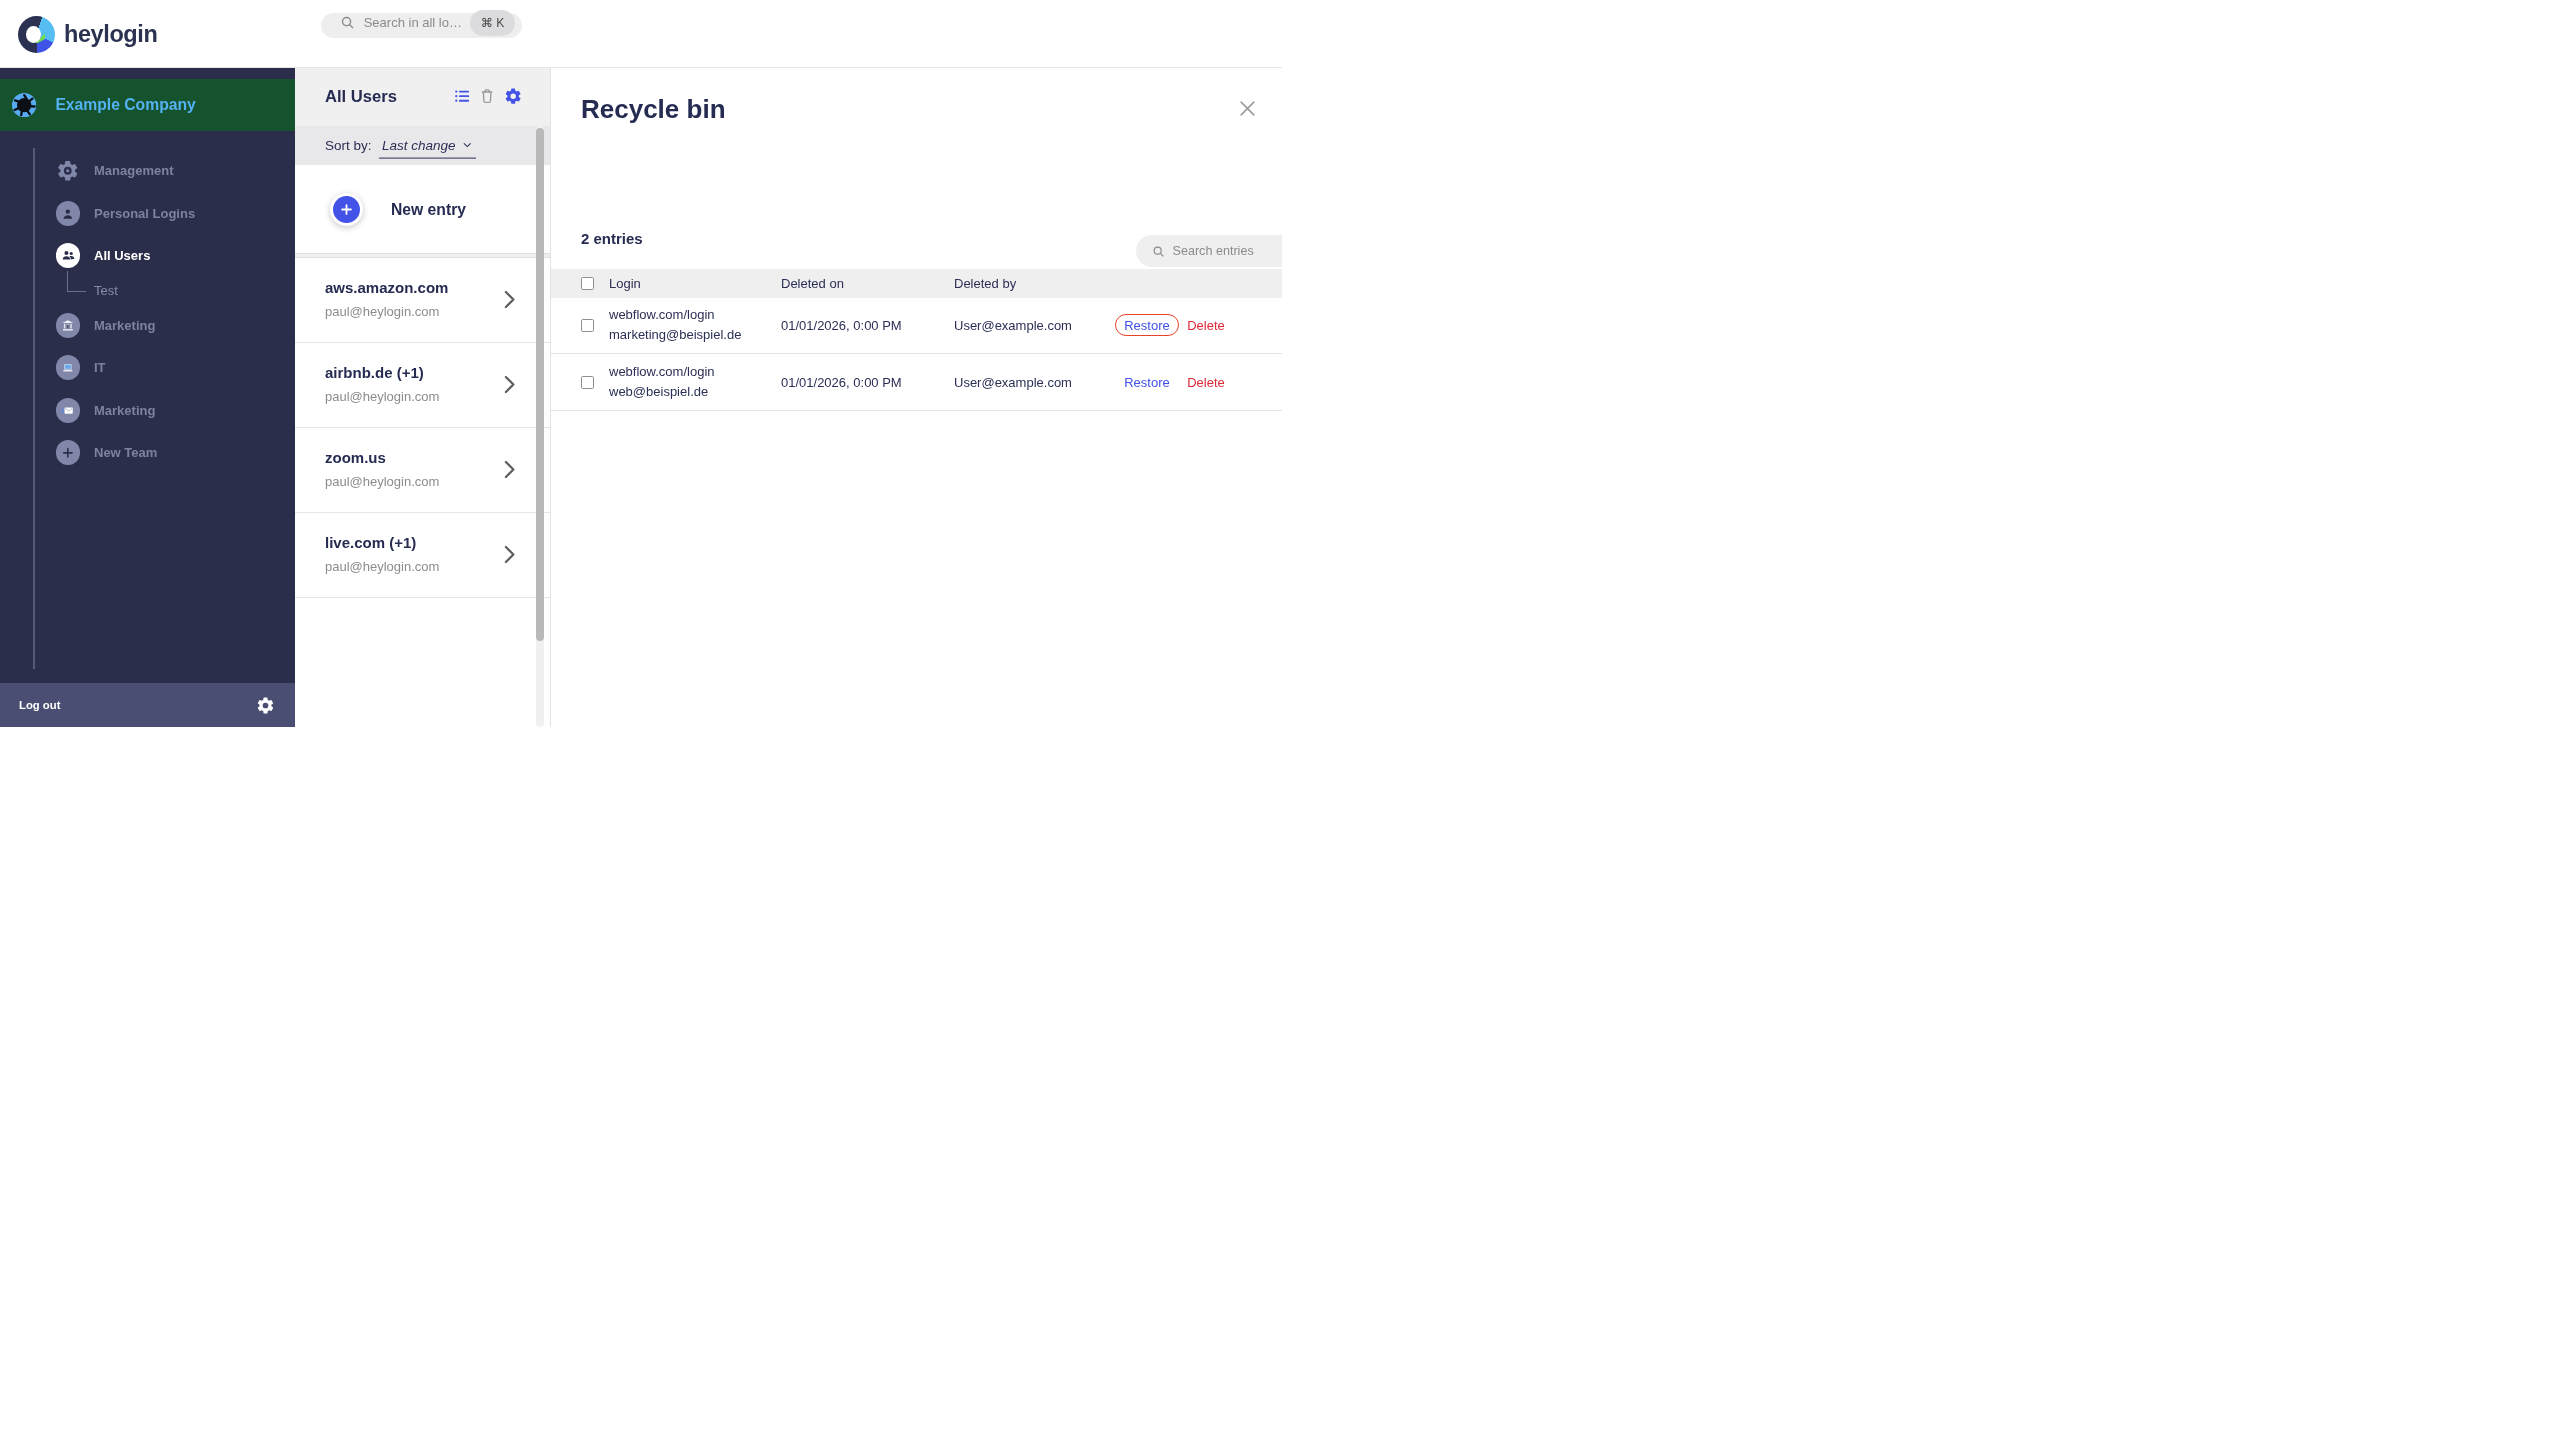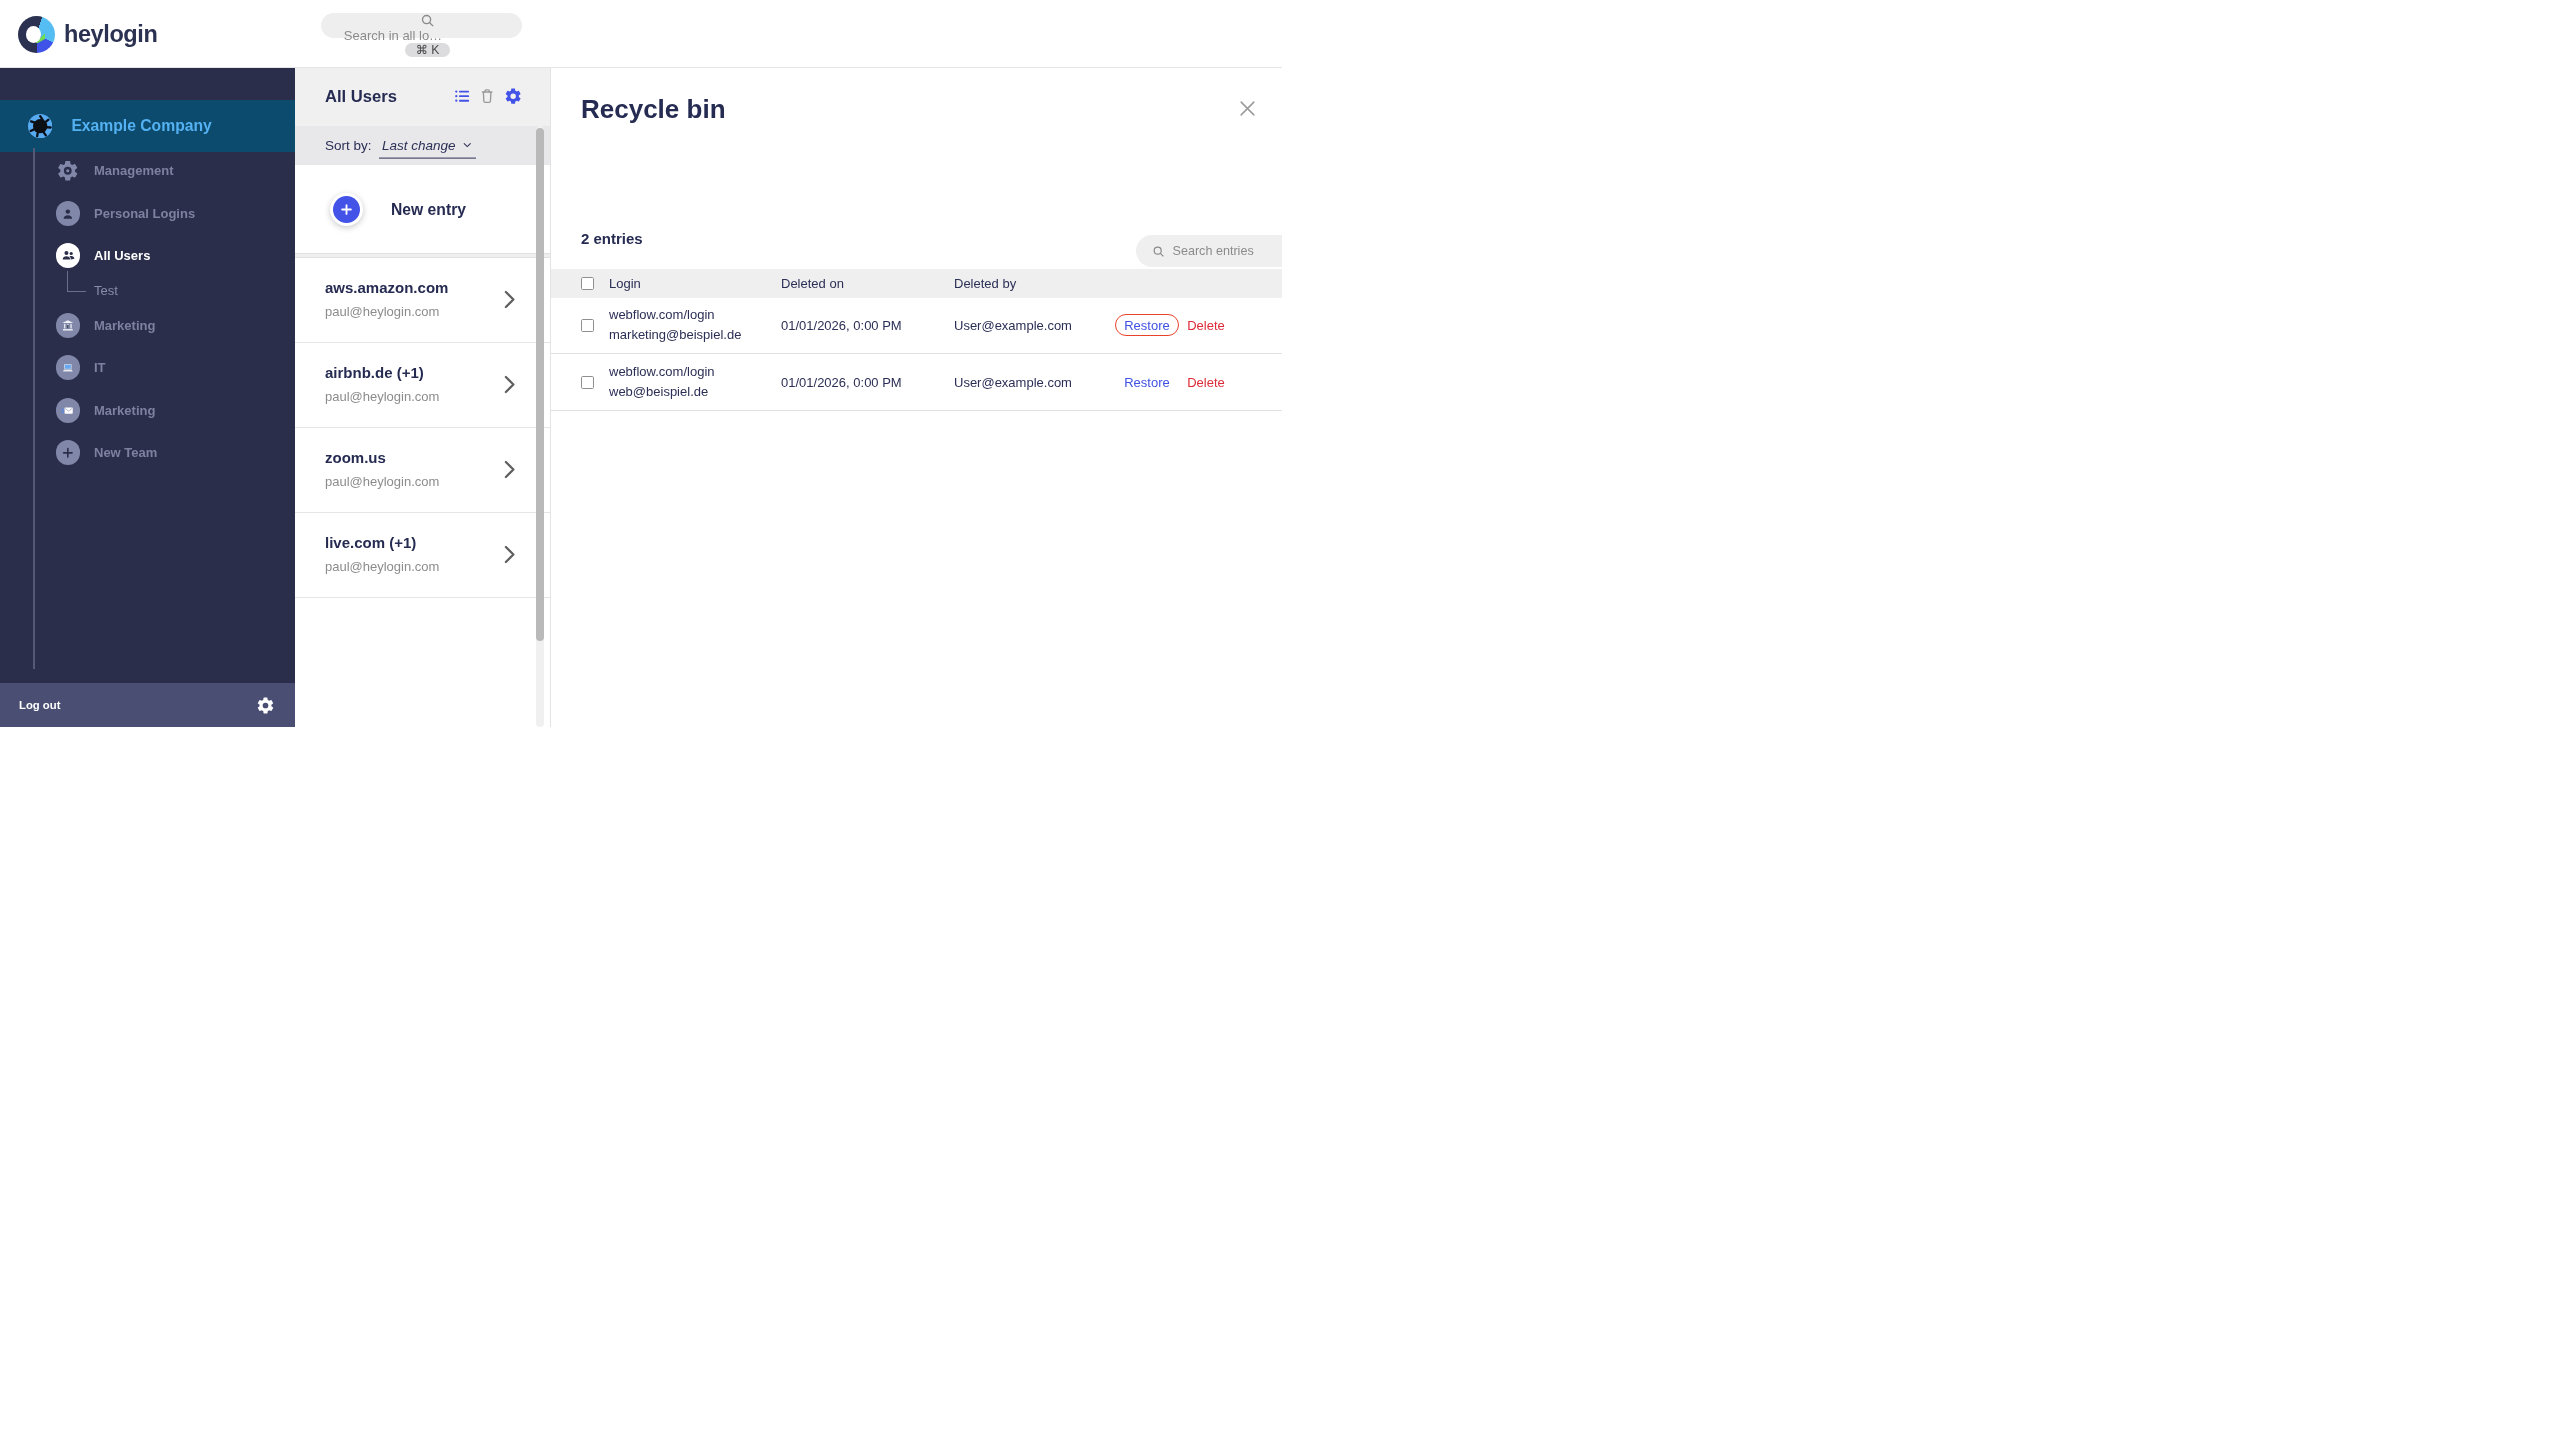--- a/index.html
+++ b/index.html
@@ -12,37 +12,37 @@
             border-bottom:0.9px solid #e5e5e5; z-index:5; }
   .brand { position:absolute; left:18.3px; top:7px; height:54px; display:flex; align-items:center; gap:8.7px; }
   .logo-mark { position:relative; width:37px; height:37px; border-radius:50%;
     background:conic-gradient(from 18deg, #55bdf2 0deg 98deg, #4053e8 98deg 160deg, #2b3150 160deg 360deg); }
   .logo-hole { position:absolute; left:7.8px; top:10.5px; width:15px; height:16.6px; border-radius:50%; background:#fff; }
   .logo-green { position:absolute; left:16.6px; top:17.4px; width:10.5px; height:10.5px; background:#6edd4e;
     clip-path:polygon(0 100%, 100% 0, 100% 55%, 20% 100%); }
   .logo-text { font-size:23.5px; font-weight:800; letter-spacing:-0.4px; color:#2b3150; }
 
   .search-pill { position:absolute; left:321px; top:13px; width:201px; height:25px; border-radius:21px;
-    background:#eeeeef; display:flex; align-items:center; padding:0 7px 6px 19px;flex-direction:column; }
+    background:#eeeeef; display:flex; align-items:center; padding:0 7px 6px 19px; }
   .search-pill input { flex:1; min-width:0; border:none; outline:none; background:transparent;
     font-family:"Liberation Sans",sans-serif; font-size:13px; color:#444; margin-left:8.7px; }
   .search-pill input::placeholder { color:#8b8b8b; }
   .kbd-badge { background:#dcdcde; color:#4a4a4a; font-size:12.2px; border-radius:13px; height:26px;
     display:flex; align-items:center; padding:0 10.5px; white-space:nowrap; }
 
   .rb-search { position:absolute; left:585px; top:167px; width:281px; height:32px; border-radius:16.6px;
     background:#efeff0; display:flex; align-items:center; padding:0 4.4px 0 15.7px; }
   .rb-search input { flex:1; min-width:0; border:none; outline:none; background:transparent;
     font-family:"Liberation Sans",sans-serif; font-size:12.6px; color:#444; margin-left:7.8px; }
   .rb-search input::placeholder { color:#8b8b8b; }
 
   
   .sidebar { position:absolute; left:0; top:68px; width:295px; height:659px; background:#2b2e4a; }
-  .company-band { position:absolute; left:0; top:32px; width:295px; height:52px; background:#0c4a6e;
-    display:flex; align-items:center; padding-left:28px; gap:19px; }
+  .company-band { position:absolute; left:0; top:11px; width:295px; height:52px; background:#14532d;
+    display:flex; align-items:center; padding-left:12px; gap:19px; }
   .company-name { font-size:15.7px; font-weight:700; color:#54b2f2; }
   .tree-line { position:absolute; left:33px; top:80px; width:1.7px; height:521px; background:#545977; }
   .nav-item { position:absolute; left:0; width:295px; height:31px; display:flex; align-items:center; cursor:pointer; }
   .nav-ico { position:absolute; left:56px; width:24.4px; height:24.4px; border-radius:50%;
     display:flex; align-items:center; justify-content:center; }
   .nav-ico.circle { background:#8187a8; }
   .nav-ico.white { background:#ffffff; }
   .nav-label { position:absolute; left:94px; font-size:13px; font-weight:700; color:#7d82a1; }
   .nav-item.active .nav-label { color:#ffffff; }
   .nav-label.sub { font-weight:400; color:#878ca9; }

